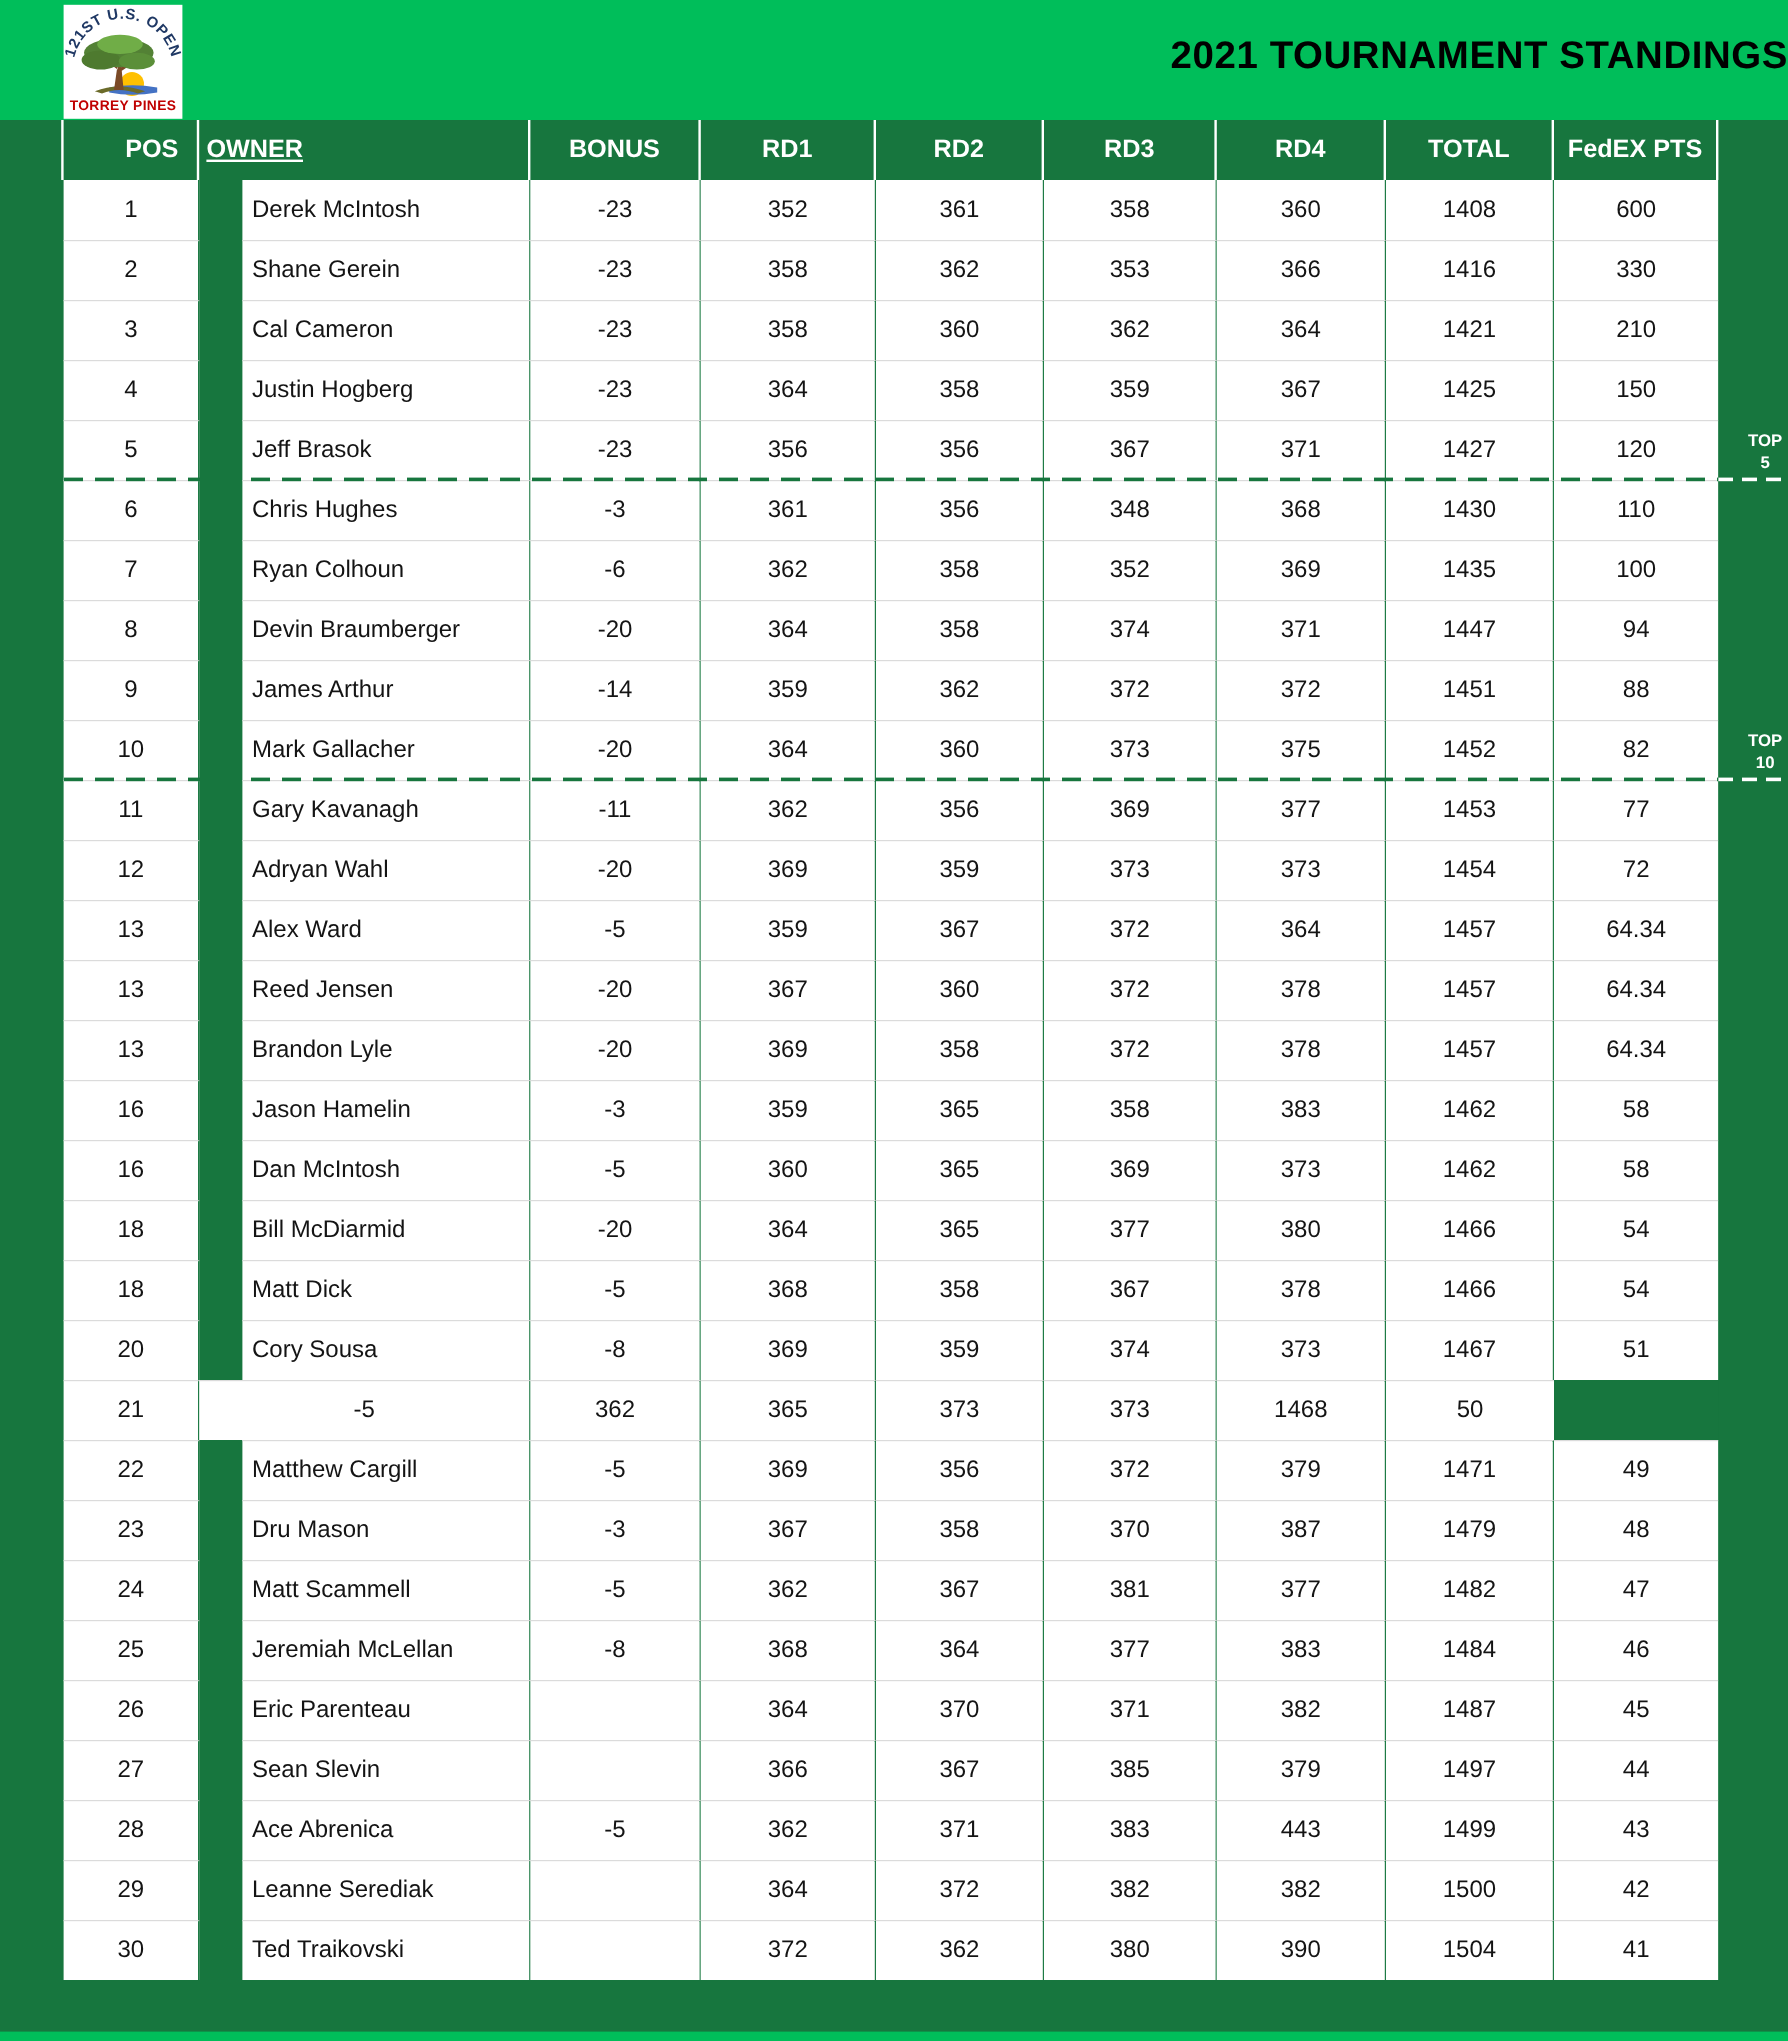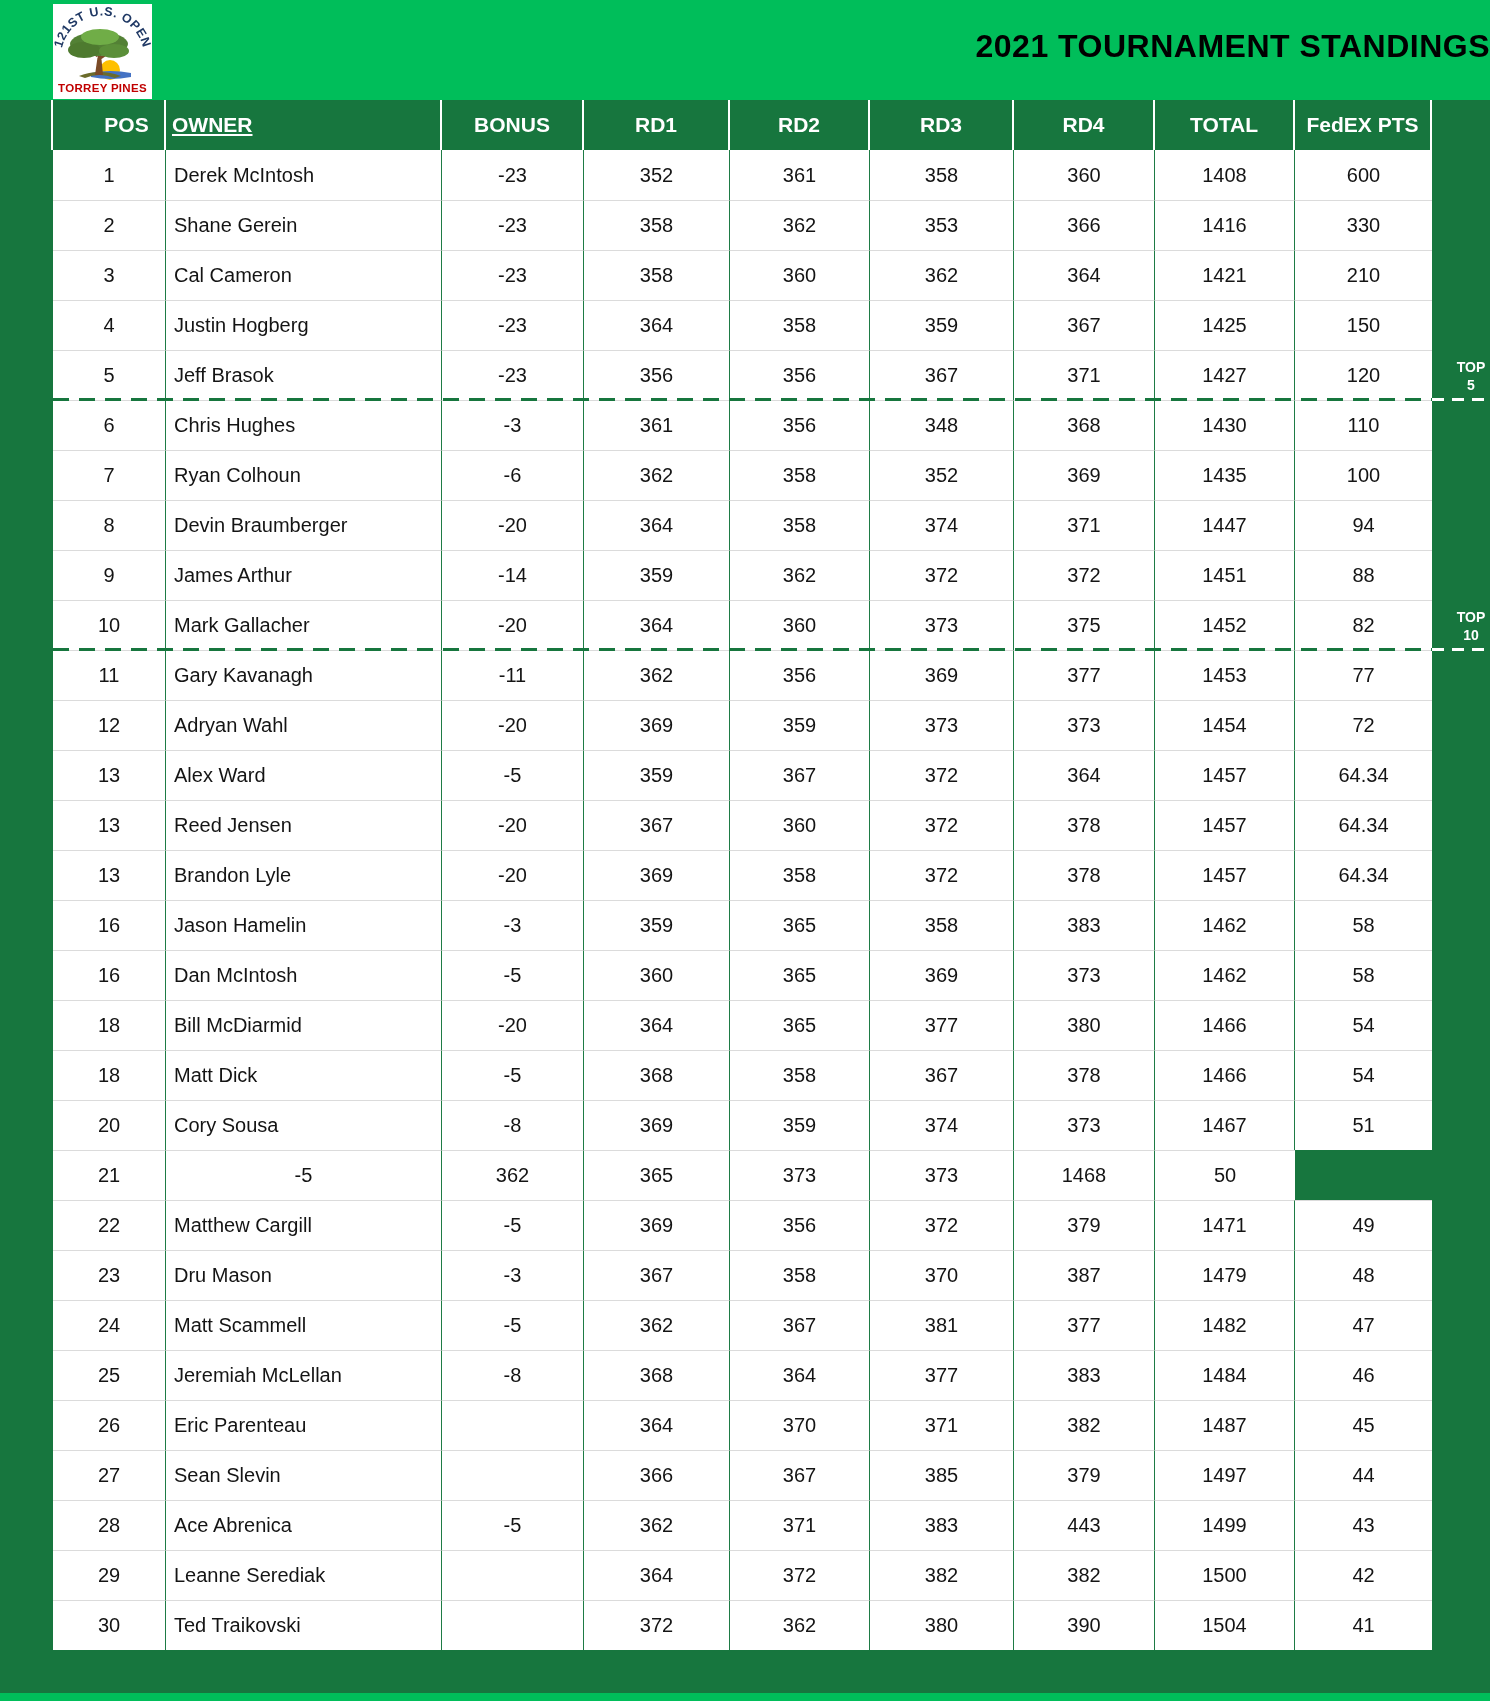--- a/index.html
+++ b/index.html
@@ -36,21 +36,21 @@
   .th-pos{justify-content:center;padding-left:36px;}
   
   .tbody{position:absolute;left:0;top:150px;width:1490px;}
   .trow{height:50px;}
   .td{
     height:50px;display:flex;align-items:center;justify-content:center;
     background:#ffffff;color:#141414;font-size:20px;box-sizing:border-box;
     border-right:1px solid #1E7B45;
   }
   .td-margin,.td-marginR{background:#17763E;border-right:none;}
-  .td-owner{justify-content:flex-start;padding-left:8px;}
+  .td-owner{justify-content:flex-start;padding-left:8px;margin-left:36px;}
   .td-pts{border-right:none;}
   .sep .td:not(.td-margin):not(.td-marginR){border-top:1px solid #DBDBDB;}
   
   .divider-main{
     position:absolute;left:53px;width:1379px;height:3px;
     background-image:repeating-linear-gradient(90deg,#17763E 0 16px,transparent 16px 26px);
   }
   .divider-edge{
     position:absolute;left:1432px;width:58px;height:3px;
     background-image:repeating-linear-gradient(90deg,#ffffff 0 12px,transparent 12px 20px);

